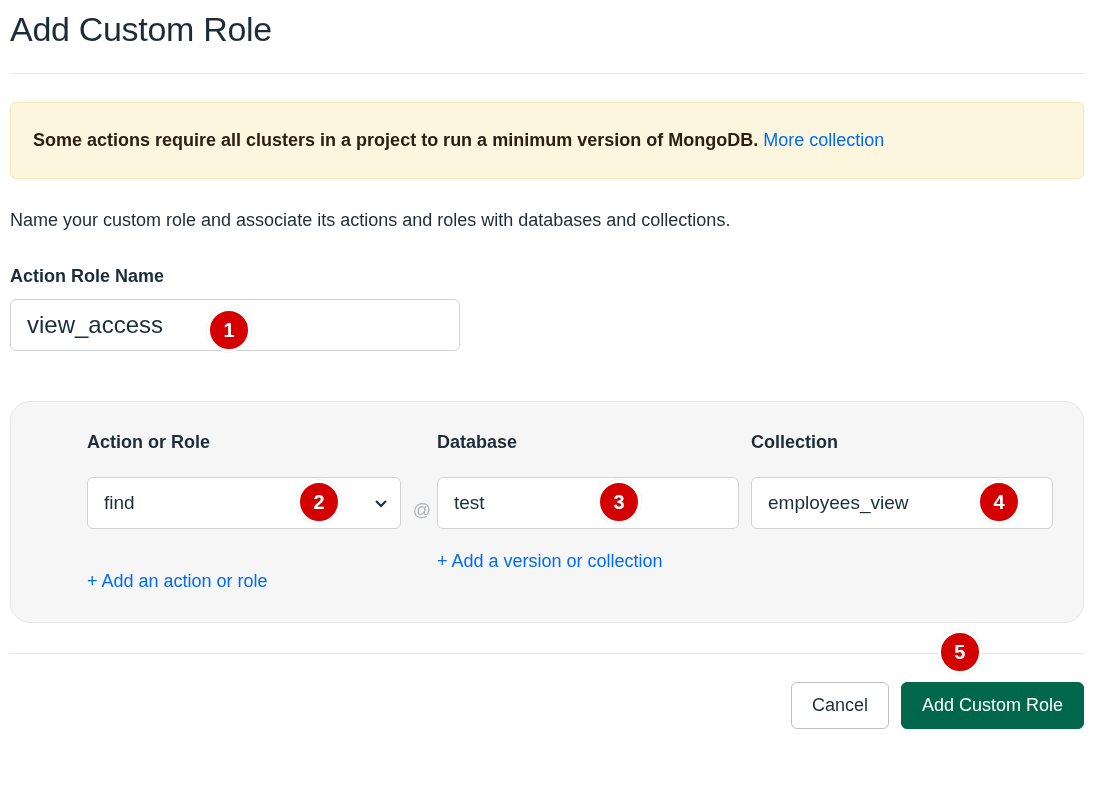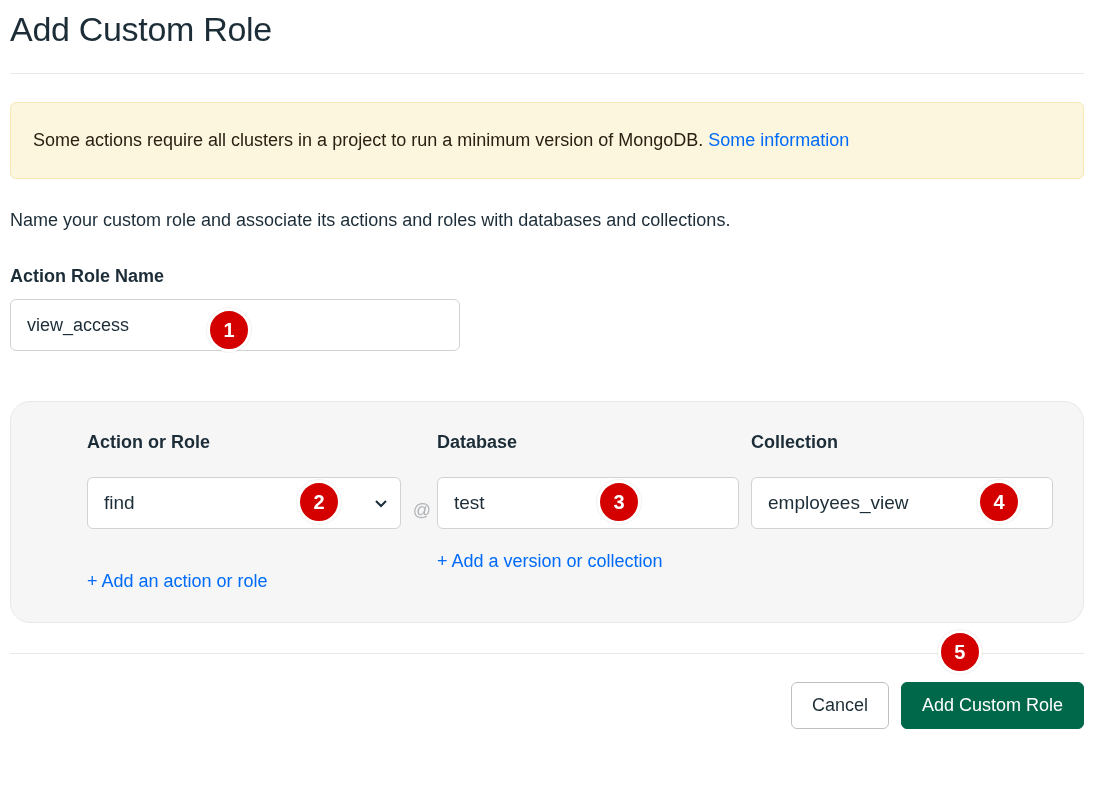--- a/index.html
+++ b/index.html
@@ -30,21 +30,21 @@
       background: #fcf6df;
       border: 1px solid #f5e8b4;
       border-radius: 6px;
       padding: 24px 22px;
       margin-bottom: 28px;
       font-size: 18px;
       line-height: 1.5;
     }
     .info-banner strong {
       color: #2b2012;
-      font-weight: 400;
+      font-weight: 700;
     }
     .info-banner a {
       color: #016bf8;
       text-decoration: none;
     }
     .description {
       font-size: 18px;
       color: #1c2d38;
       margin-bottom: 32px;
       line-height: 1.5;
@@ -53,21 +53,21 @@
       font-size: 18px;
       font-weight: 700;
       margin-bottom: 12px;
       display: block;
       color: #1c2d38;
     }
     .text-input {
       width: 450px;
       height: 52px;
       padding: 10px 16px;
-      font-size: 18px;
+      font-size: 24px;
       border: 1px solid #d1d2d4;
       border-radius: 6px;
       color: #1c2d38;
       font-family: inherit;
     }
     .role-name-wrap {
       position: relative;
       margin-bottom: 50px;
     }
     .permissions-card {
@@ -204,21 +204,21 @@
 </head>
 <body>
 
 <h1 class="page-title">Add Custom Role</h1>
 
 <hr>
 
 <div class="info-banner">
   <strong>Some actions require all clusters in a project to run a minimum version of MongoDB.</strong>
   <span> </span>
-  <a href="#">Some information</a>
+  <a href="#">More collection</a>
 </div>
 
 <p class="description">Name your custom role and associate its actions and roles with databases and collections.</p>
 
 <div class="role-name-wrap">
   <label class="field-label">Action Role Name</label>
   <input class="text-input" type="text" value="view_access" style="">
   <div class="callout-marker" style="left:197px; top:42px;">1</div>
 </div>
 

